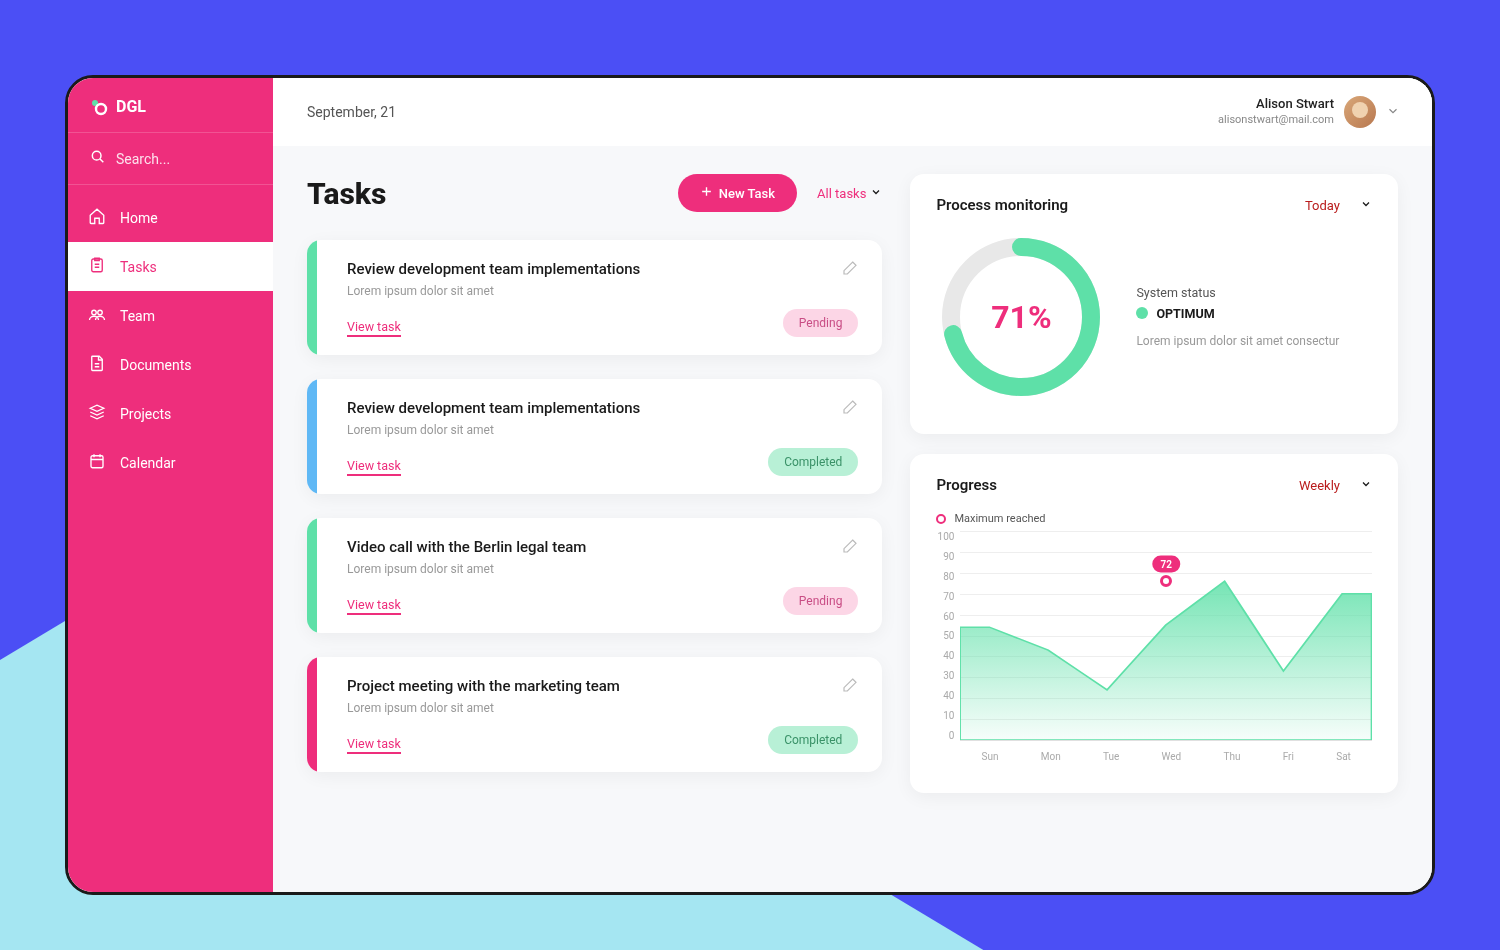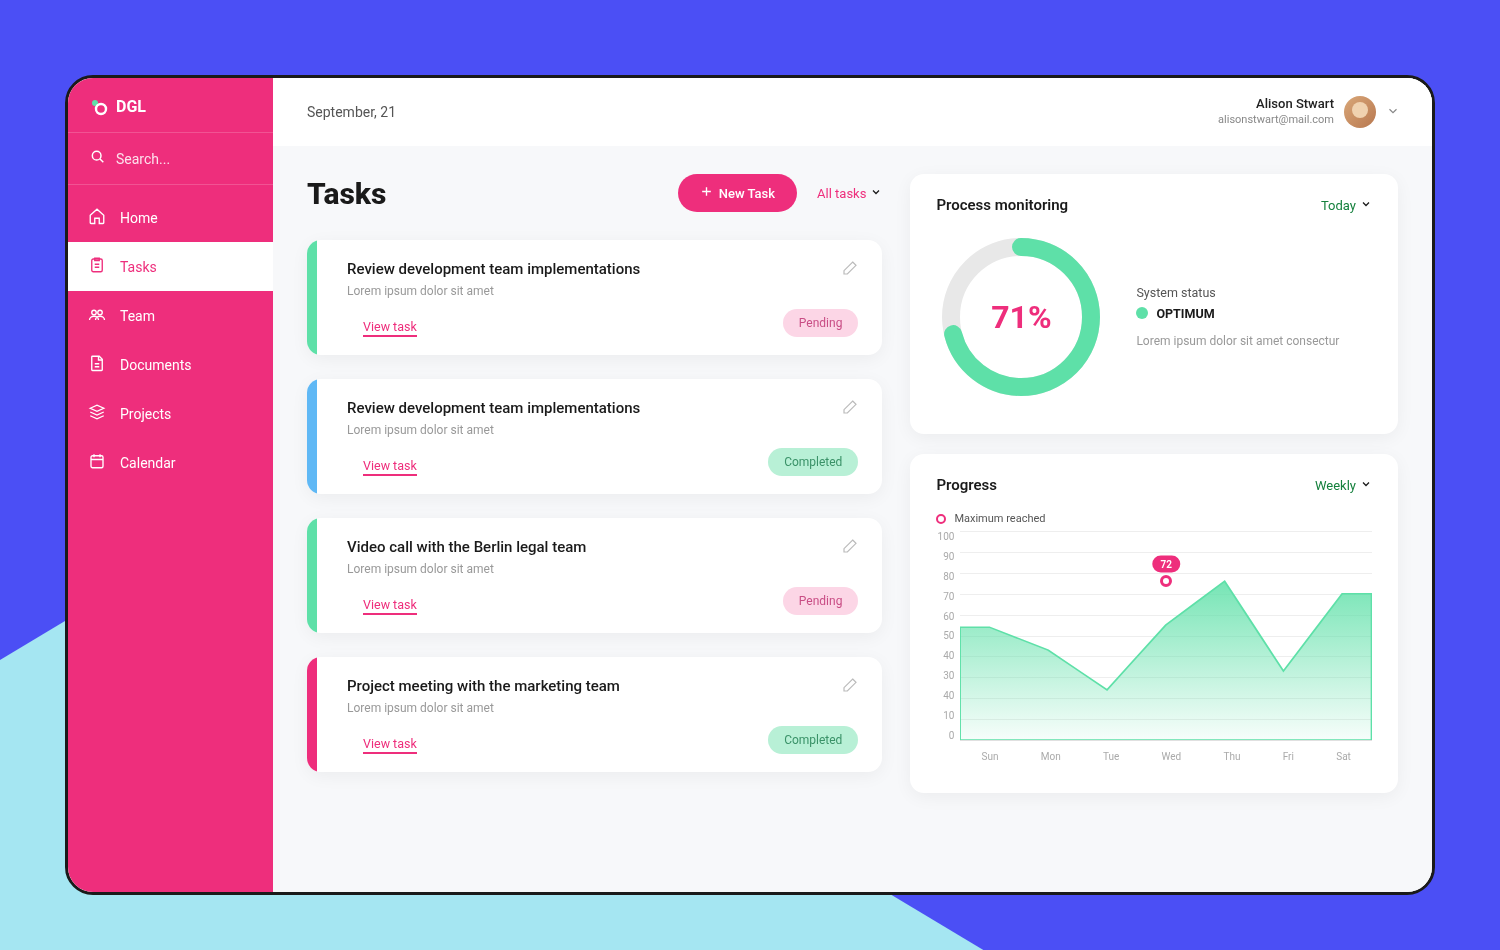--- a/index.html
+++ b/index.html
@@ -36,29 +36,29 @@
 .filter { color: #ee2e7c; font-size: 13px; display: flex; align-items: center; gap: 4px; cursor: pointer; }
 .task-list { display: flex; flex-direction: column; gap: 24px; }
 .task-card { background: #fff; border-radius: 14px; box-shadow: 0 4px 18px rgba(0,0,0,0.05); display: flex; overflow: hidden; position: relative; justify-content: space-between; }
 .task-accent { width: 10px; flex-shrink: 0; }
 .accent-green { background: #5ee0a8; }
 .accent-blue { background: #5fb8f5; }
 .accent-pink { background: #ee2e7c; }
 .task-body { flex: 1; padding: 20px 24px 20px 30px; position: relative; }
 .task-title { font-size: 15px; color: #1a1a1a; font-weight: 500; margin-bottom: 6px; }
 .task-sub { font-size: 12px; color: #999; margin-bottom: 18px; }
-.view-link { color: #ee2e7c; font-size: 12.5px; text-decoration: none; border-bottom: 2px solid #ee2e7c; padding-bottom: 1px; cursor: pointer; margin-left: 16px; }
+.view-link { color: #ee2e7c; font-size: 12.5px; text-decoration: none; border-bottom: 2px solid #ee2e7c; padding-bottom: 1px; cursor: pointer; }
 .edit-icon { position: absolute; top: 20px; right: 24px; color: #bbb; cursor: pointer; }
 .status-badge { position: absolute; bottom: 18px; right: 24px; font-size: 12px; padding: 7px 16px; border-radius: 16px; }
 .badge-pending { background: #fcd6e6; color: #c94d85; }
 .badge-completed { background: #b8f0d6; color: #3a9268; }
 .panel { background: #fff; border-radius: 14px; box-shadow: 0 4px 18px rgba(0,0,0,0.05); padding: 22px 26px; }
 .panel-header { display: flex; justify-content: space-between; align-items: center; margin-bottom: 18px; }
 .panel-title { font-size: 15px; font-weight: 600; color: #1a1a1a; }
-.panel-filter { color: #15803d; font-size: 13px; display: flex; align-items: flex-end; gap: 4px; cursor: pointer; }
+.panel-filter { color: #b91c1c; font-size: 13px; display: flex; align-items: flex-end; gap: 20px; cursor: pointer; }
 .monitor-body { display: flex; align-items: center; gap: 30px; padding-bottom: 10px; }
 .donut-wrap { position: relative; width: 170px; height: 170px; flex-shrink: 0; }
 .donut-wrap svg { transform: rotate(-90deg); }
 .donut-pct { position: absolute; top: 50%; left: 50%; transform: translate(-50%, -50%); font-size: 32px; font-weight: 700; color: #ee2e7c; }
 .status-block { font-size: 12.5px; }
 .status-label { color: #555; margin-bottom: 6px; }
 .status-row { display: flex; align-items: center; gap: 8px; margin-bottom: 12px; }
 .status-dot { width: 12px; height: 12px; border-radius: 50%; background: #5ee0a8; }
 .status-value { font-weight: 700; color: #1a1a1a; font-size: 12.5px; }
 .status-desc { color: #999; font-size: 12px; line-height: 1.4; }

